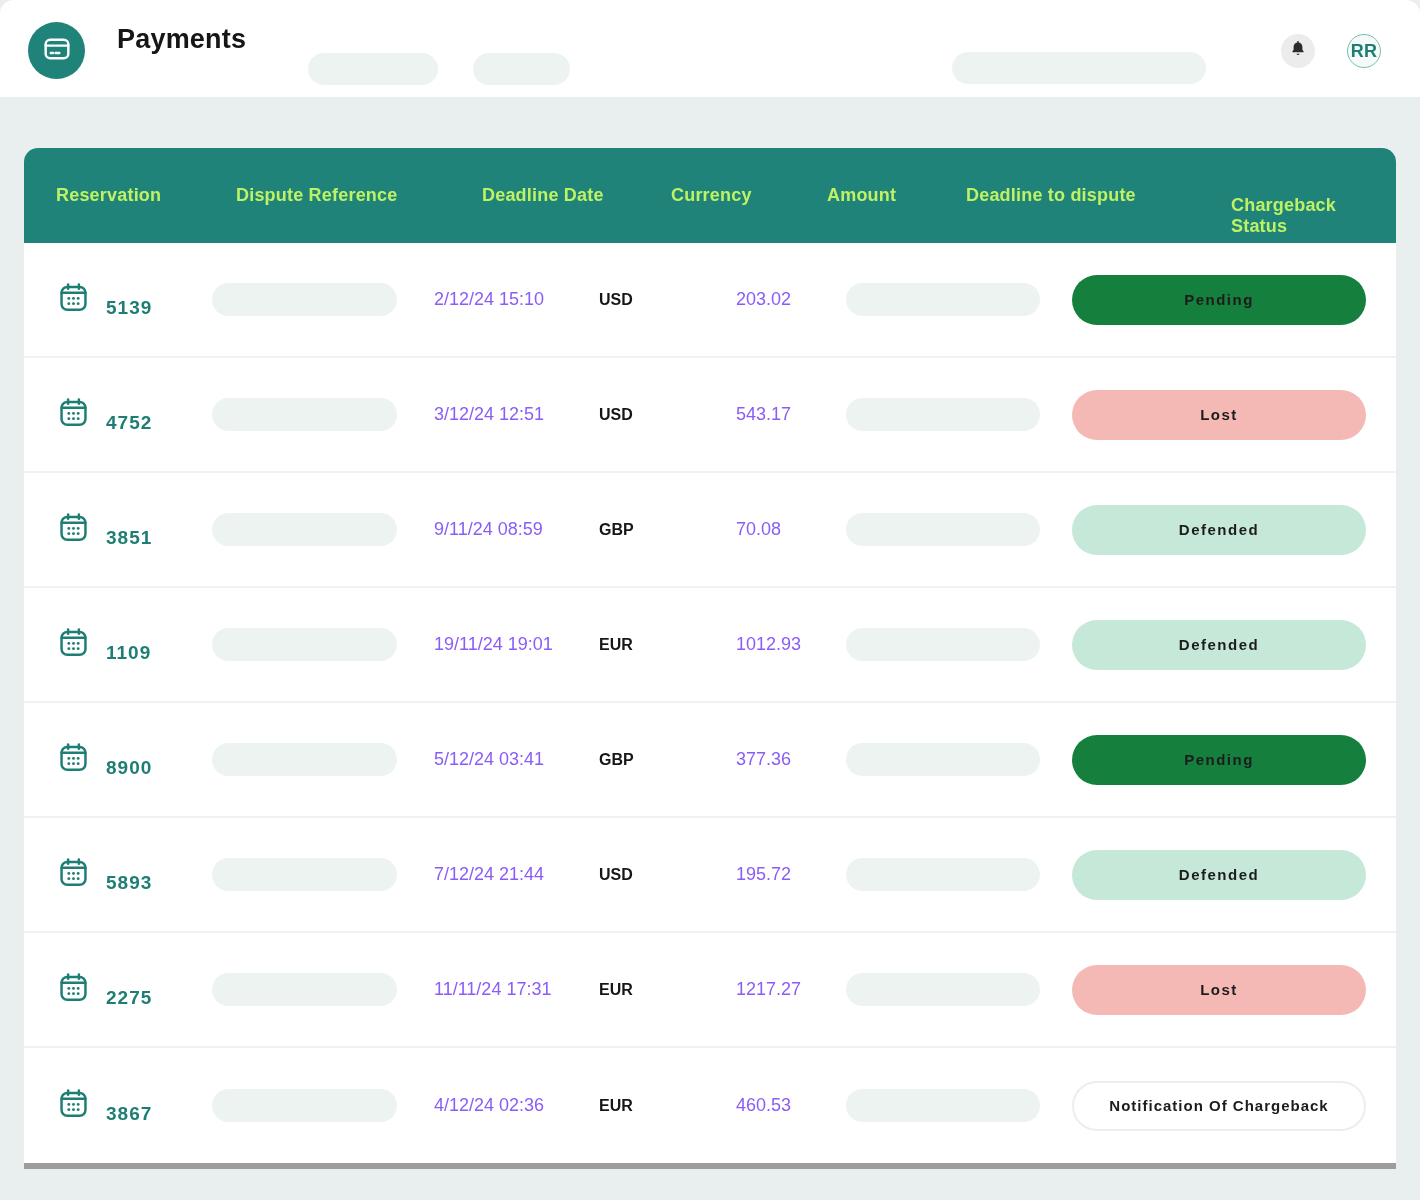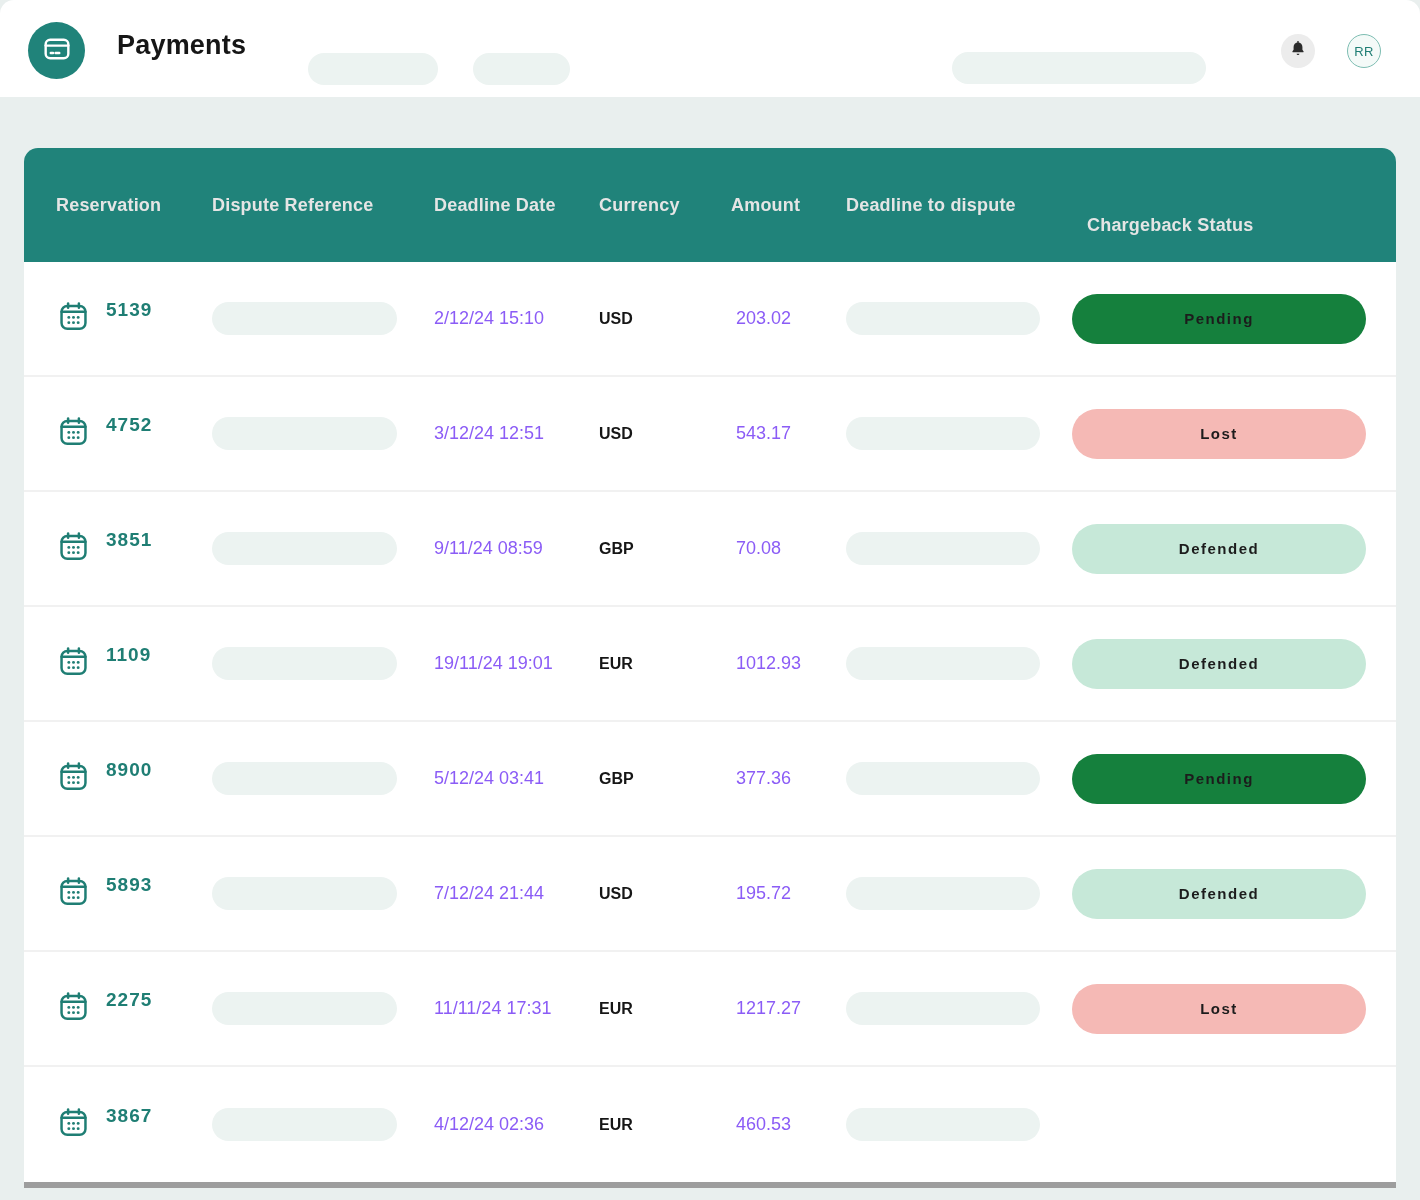--- a/index.html
+++ b/index.html
@@ -18,21 +18,21 @@
     background: #ffffff;
     border-radius: 14px 14px 0 0;
   }
   .brand-logo {
     position: absolute; left: 28px; top: 22px;
     width: 57px; height: 57px; border-radius: 50%;
     background: #20837a;
     display: flex; align-items: center; justify-content: center;
   }
   .app-title {
-    position: absolute; left: 117px; top: 30px;
+    position: absolute; left: 117px; top: 24px;
     font-size: 27px; font-weight: bold; color: #161616;
     letter-spacing: 0.2px;
     text-align: right;
   }
   .ph { background: #ecf3f1; border-radius: 17px; }
   .nav-ph-1 { position: absolute; left: 308px; top: 53px; width: 130px; height: 32px; }
   .nav-ph-2 { position: absolute; left: 473px; top: 53px; width: 97px;  height: 32px; }
   .nav-ph-3 { position: absolute; left: 952px; top: 52px; width: 254px; height: 32px; }
   .tab-active {
     position: absolute; left: 613px; top: 0; width: 299px; height: 97px;
@@ -49,55 +49,56 @@
     width: 34px; height: 34px; border-radius: 50%;
     background: #ececec;
     display: flex; align-items: center; justify-content: center;
   }
   .avatar {
     position: absolute; left: 1347px; top: 34px;
     width: 34px; height: 34px; border-radius: 50%;
     background: #f4faf8;
     border: 1.5px solid #7dbdb2;
     display: flex; align-items: center; justify-content: center;
-    font-size: 13px; font-weight: normal; color: #1f7e74;
+    font-size: 18px; font-weight: bold; color: #1f7e74;
     letter-spacing: 0.3px;
   }
 
   
   .card {
     position: absolute; left: 24px; top: 148px;
     width: 1372px;
     background: #ffffff;
     border-radius: 14px 14px 0 0;
   }
   .grid-cols {
     display: grid;
     grid-template-columns: 156px 222px 165px 132px 115px 226px 1fr;
     align-items: center;
     padding: 0 30px 0 32px;
   }
   .thead {
-    height: 114px;
+    height: 95px;
     background: #20837a;
     border-radius: 14px 14px 0 0;
-    color: #e5e5e5;
+    color: #bef264;
     font-size: 18px; font-weight: bold;
     letter-spacing: 0.2px;
+    gap: 24px;
   }
   .th-status { padding-left: 15px; margin-top: 40px; }
 
   .trow {
     height: 115px;
     background: #ffffff;
     border-bottom: 2px solid #f1f1f1;
   }
   .trow:last-child { border-bottom: none; }
 
-  .res-cell { display: flex; align-items: flex-start; }
+  .res-cell { display: flex; align-items: flex-end; }
   .res-num {
     margin-left: 15px;
     font-size: 19px; font-weight: bold; color: #1f7e74;
     letter-spacing: 1px;
   }
   .cell-ph { width: 185px; height: 33px; }
   .deadline-ph { width: 194px; height: 33px; }
   .date-cell, .amount-cell { font-size: 18px; color: #8b5cf6; }
   .currency-cell { font-size: 16px; font-weight: bold; color: #161616; }
   .amount-cell { padding-left: 5px; }
@@ -408,17 +409,18 @@
     </div>
     <div>
       <div class="ph cell-ph"></div>
     </div>
     <div class="date-cell">4/12/24 02:36</div>
     <div class="currency-cell">EUR</div>
     <div class="amount-cell">460.53</div>
     <div>
       <div class="ph deadline-ph"></div>
     </div>
+    <div class="badge badge--notification">Notification Of Chargeback</div>
   </div>
 </div>
 
   <div class="hscrollbar"></div>
 </div>
 
 </body></html>

